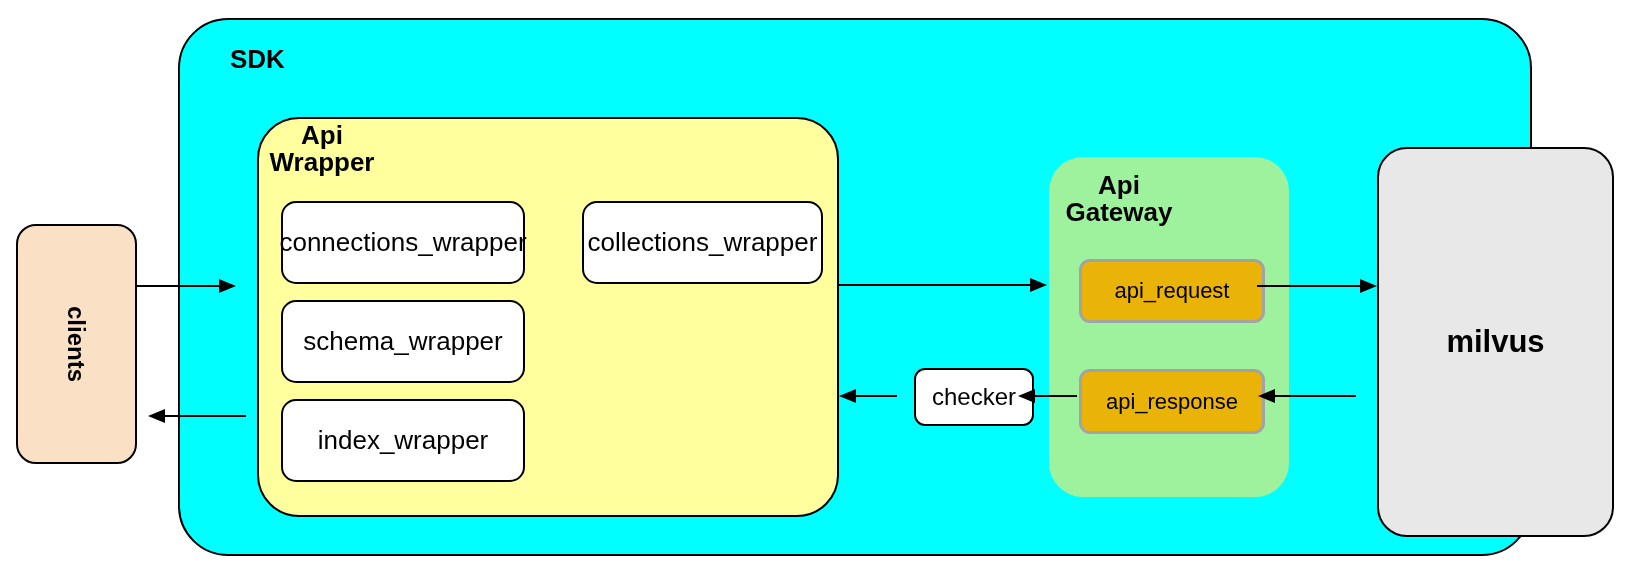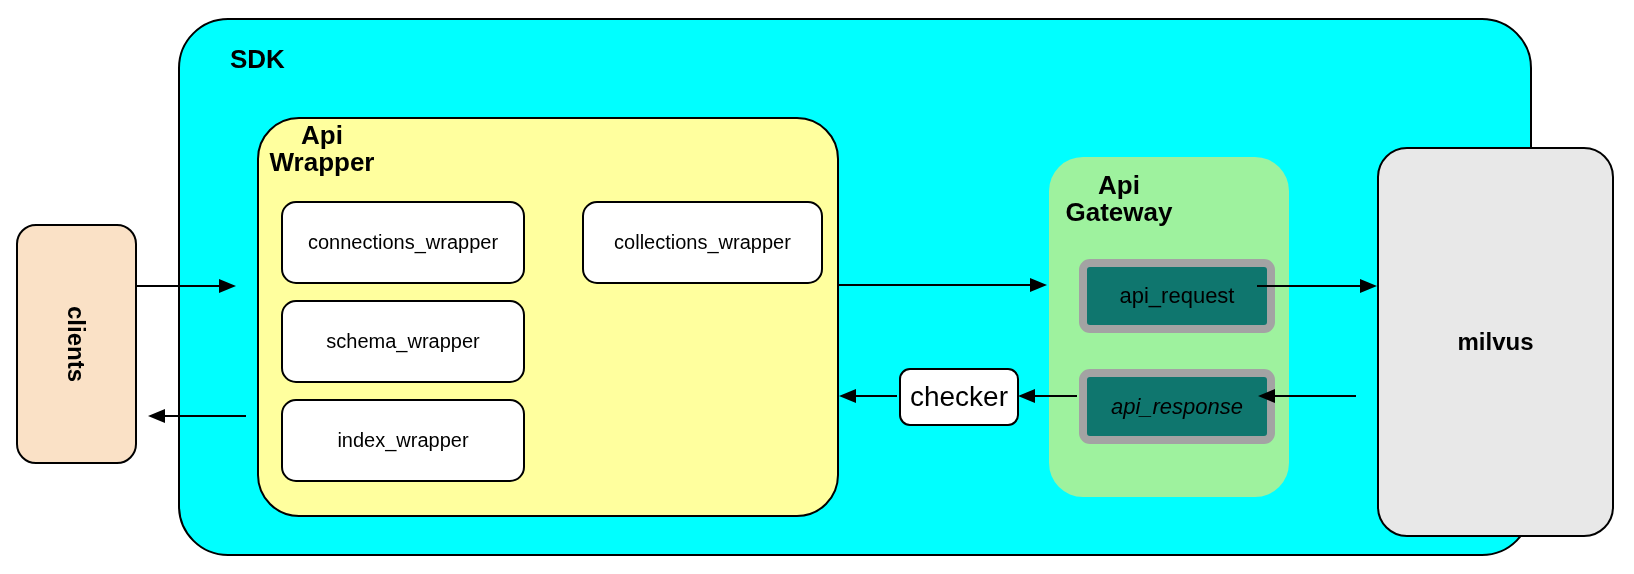--- a/index.html
+++ b/index.html
@@ -42,61 +42,61 @@
   }
   .wrapper-label {
     position: absolute; left: 0; top: 3px; width: 126px;
     font-weight: bold; font-size: 26px; line-height: 27px;
     text-align: center; white-space: pre-line;
   }
   .module {
     position: absolute; height: 79px;
     background: #fff; border: 2px solid #000; border-radius: 15px;
     display: flex; align-items: center; justify-content: center;
-    font-size: 20px;
+    font-size: 26px;
   }
   .m-c1 { left: 22px;  width: 240px; }
   .m-c2 { left: 323px; width: 237px; }
   .m-r1 { top: 82px; }
   .m-r2 { top: 181px; }
   .m-r3 { top: 280px; text-align: right; }
 
   
   .checker {
-    left: 719px; top: 348px; width: 120px; height: 58px;
+    left: 734px; top: 348px; width: 120px; height: 58px;
     background: #fff; border: 2px solid #000; border-radius: 11px;
     display: flex; align-items: center; justify-content: center;
-    font-size: 28px;
+    font-size: 24px;
   }
 
   
   .gateway {
     left: 869px; top: 137px; width: 240px; height: 340px;
     background: #9EF29E; border-radius: 34px;
   }
   .gateway-label {
     position: absolute; left: 0; top: 15px; width: 140px;
     font-weight: bold; font-size: 26px; line-height: 27px;
     text-align: center; white-space: pre-line;
   }
   .gw-node {
     position: absolute; left: 30px; width: 180px;
-    background: #0f766e; border: 8px solid #a3a3a3; border-radius: 11px;
+    background: #eab308; border: 3px solid #a3a3a3; border-radius: 11px;
     display: flex; align-items: center; justify-content: center;
     font-size: 22px;
   }
   .gw-request  { top: 102px; height: 58px; }
-  .gw-response { top: 212px; height: 59px; font-style: italic; }
+  .gw-response { top: 212px; height: 59px; }
 
   
   .milvus {
     left: 1377px; top: 147px; width: 237px; height: 390px;
     background: #E8E8E8; border: 2px solid #000; border-radius: 30px;
     display: flex; align-items: center; justify-content: center;
-    font-weight: bold; font-size: 24px;
+    font-weight: bold; font-size: 31px;
   }
 
   
   .arrows {
     position: absolute; left: 0; top: 0; width: 1634px; height: 574px;
     pointer-events: none; z-index: 10;
   }
   .arrows line { stroke: #000; stroke-width: 2; }
   .arrows polygon { fill: #000; stroke: none; }
 </style>

